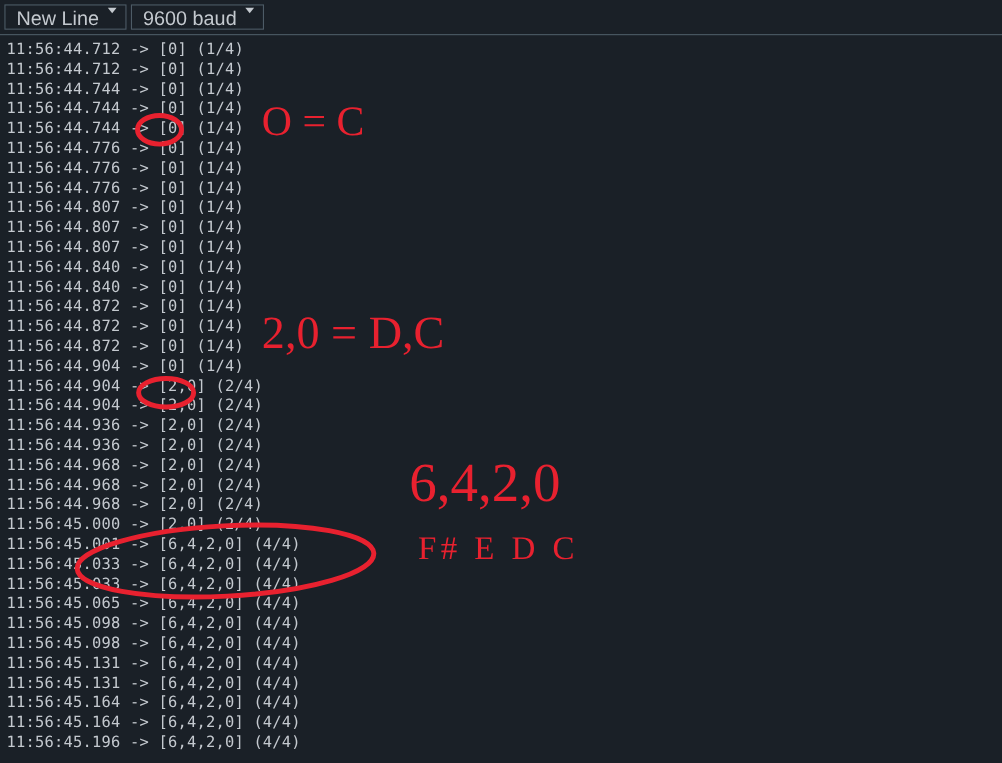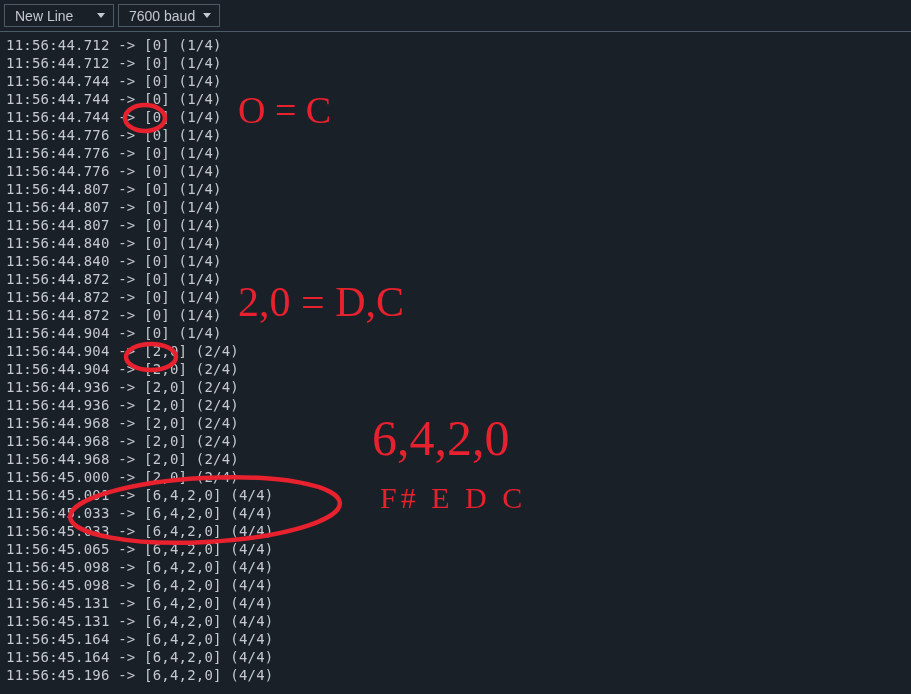--- a/index.html
+++ b/index.html
@@ -30,27 +30,27 @@
       font-family: inherit;
       font-size: 13px;
       color: #c4c9cf;
       outline: none;
     }
     .msg-input::placeholder { color: #7a828c; }
 
     .dropdown {
       position: relative;
       display: flex;
-      align-items: center;
+      align-items: flex-start;
       justify-content: space-between;
       min-width: 96px;
       background: #1a2027;
       border: 1px solid #4d5b66;
       padding: 2px 8px 2px 10px;
-      font-size: 14px;
+      font-size: 18px;
       color: #c4c9cf;
       cursor: pointer;
       font-family: "Helvetica Neue", Arial, sans-serif;
     }
     .dropdown span { white-space: nowrap; }
     .caret {
       width: 0; height: 0;
       border-left: 4px solid transparent;
       border-right: 4px solid transparent;
       border-top: 5px solid #c4c9cf;
@@ -89,21 +89,21 @@
   </style>
 </head>
 <body>
 
 <div class="toolbar">
   <div class="dropdown" style="min-width:110px">
     <span>New Line</span>
     <span class="caret"></span>
   </div>
   <div class="dropdown" style="min-width:100px">
-    <span>7600 baud</span>
+    <span>9600 baud</span>
     <span class="caret"></span>
   </div>
 </div>
 
 <pre class="output" id="log-output">11:56:44.712 -&gt; [0] (1/4)
 11:56:44.712 -&gt; [0] (1/4)
 11:56:44.744 -&gt; [0] (1/4)
 11:56:44.744 -&gt; [0] (1/4)
 11:56:44.744 -&gt; [0] (1/4)
 11:56:44.776 -&gt; [0] (1/4)

